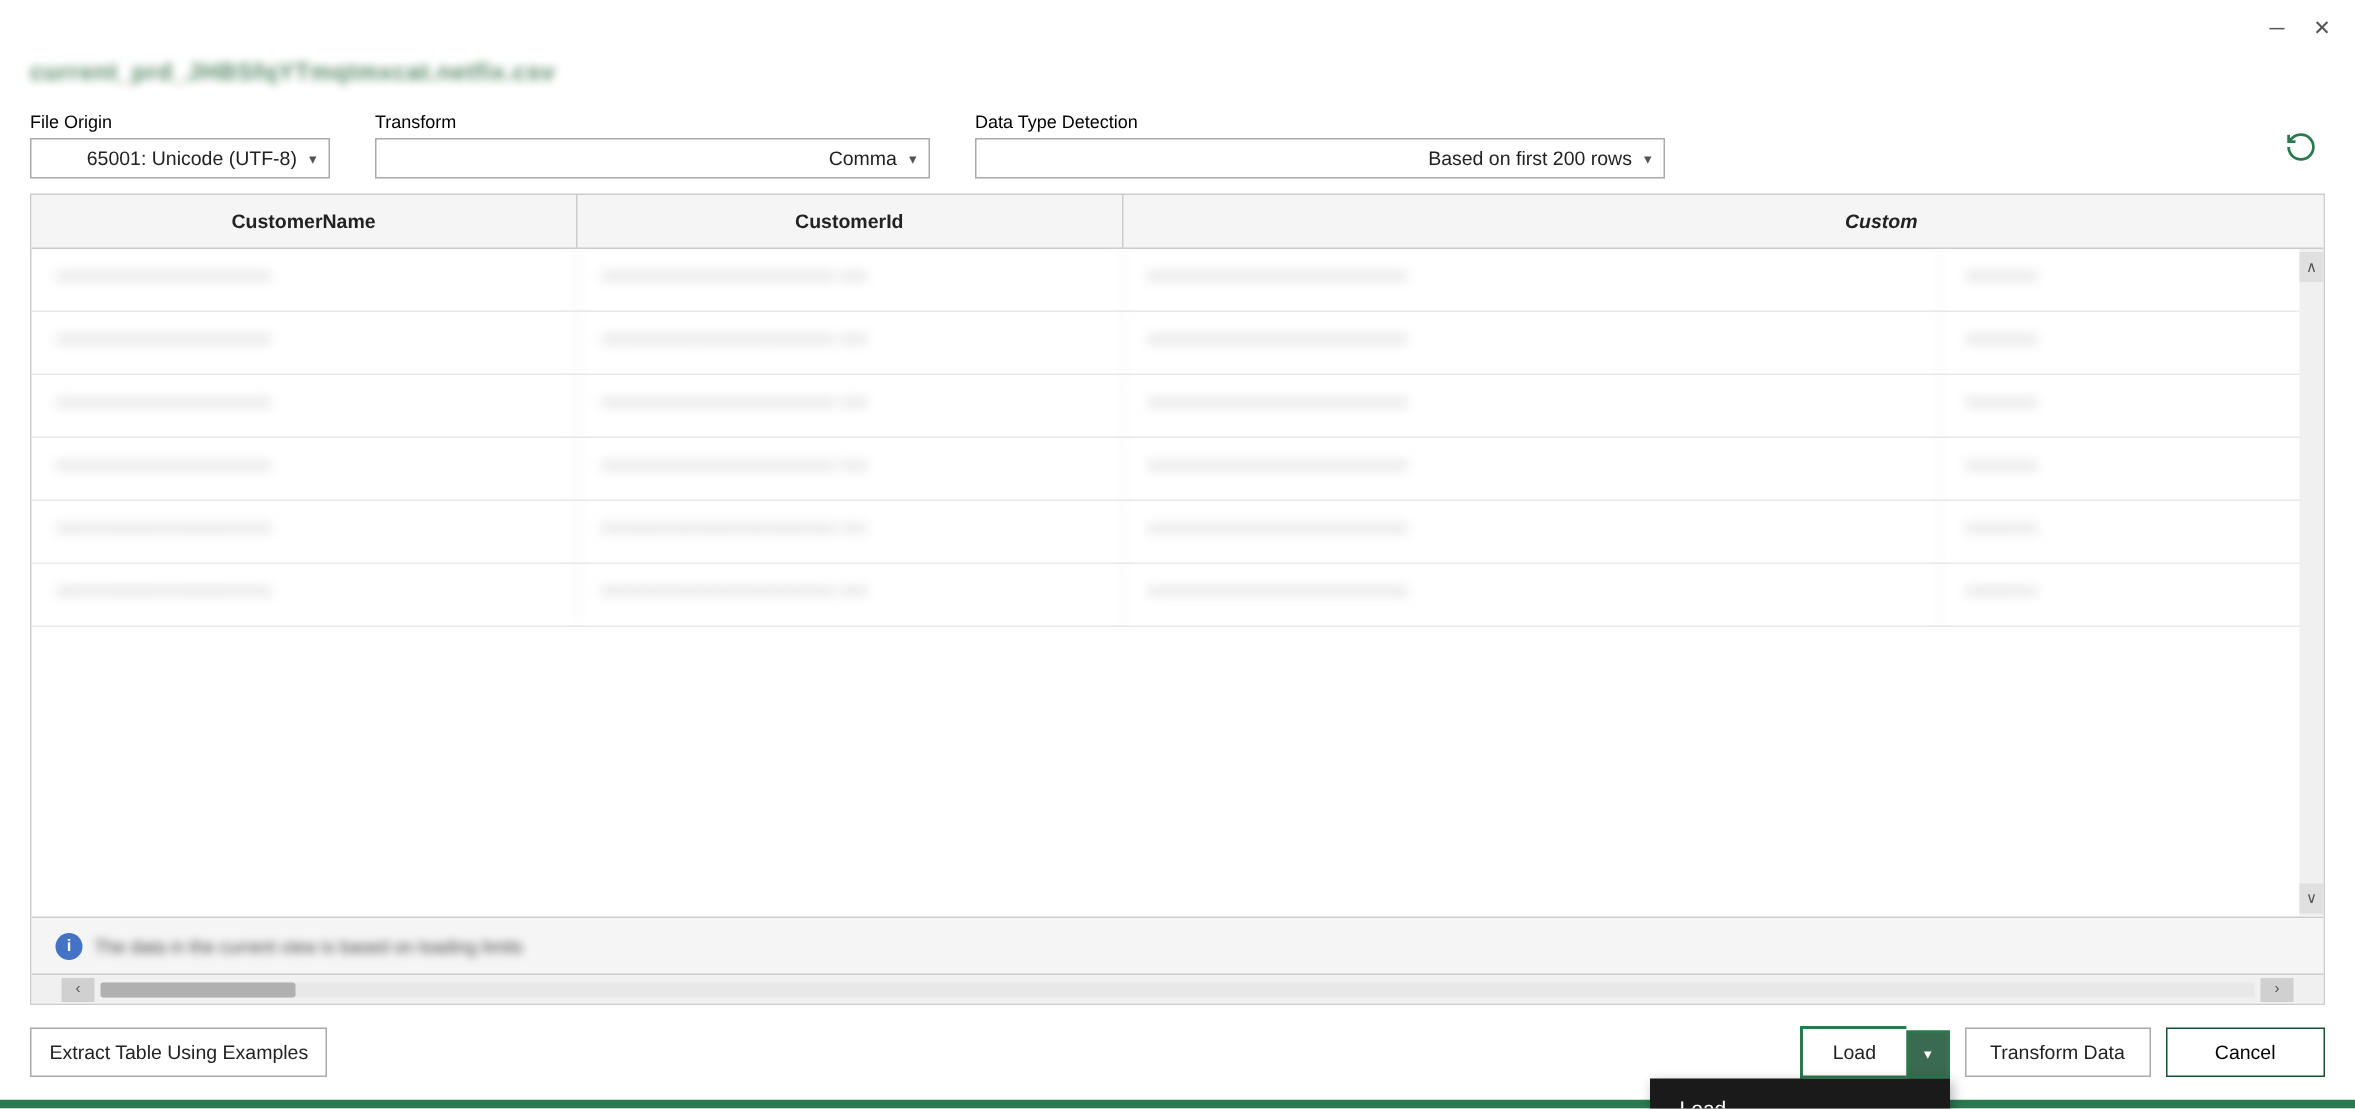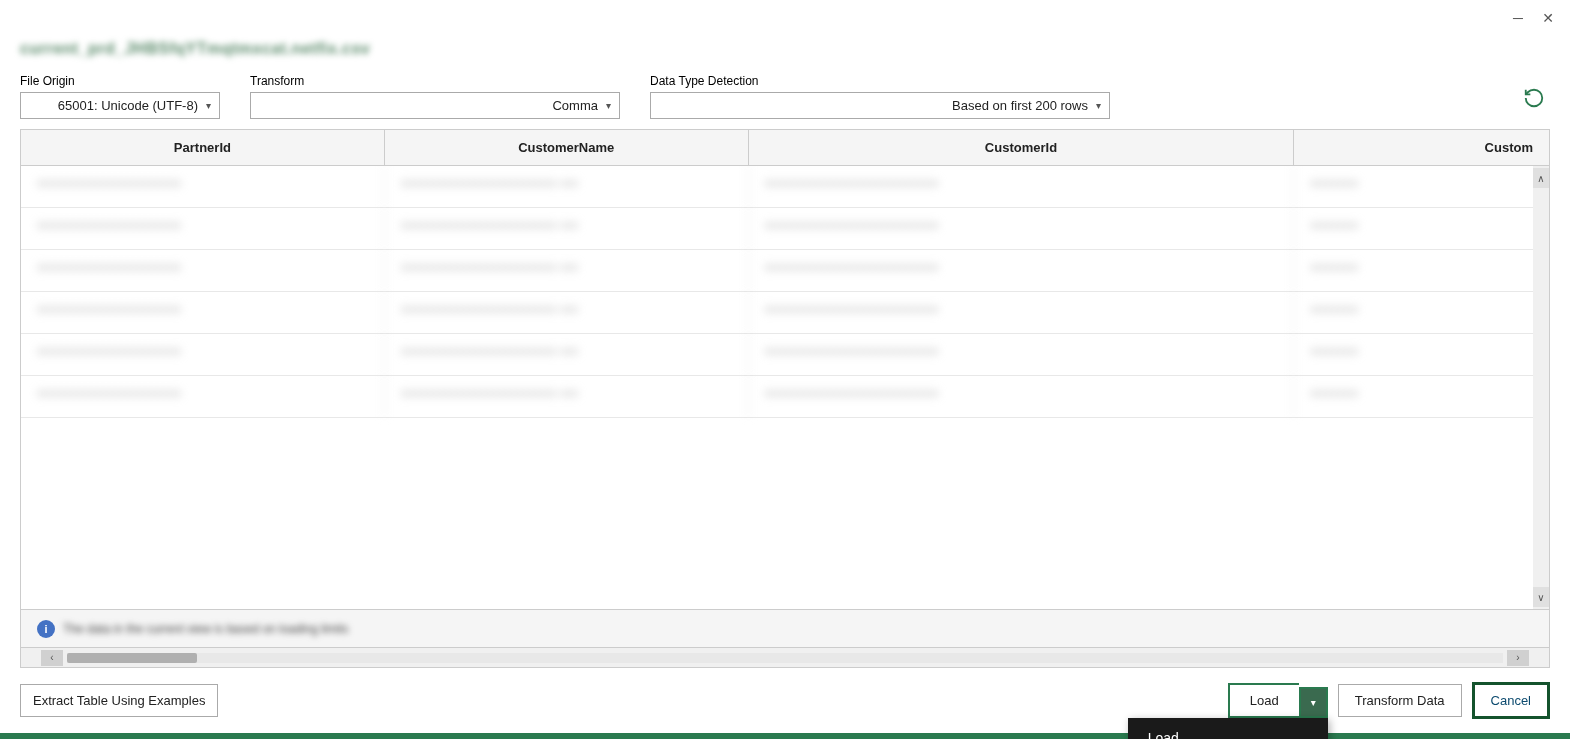--- a/index.html
+++ b/index.html
@@ -131,20 +131,21 @@
       padding: 10px 16px;
       font-weight: 700;
       font-size: 13px;
       color: #222;
       border-right: 1px solid #ccc;
       text-align: center;
     }
 
     .th-cell:last-child {
       border-right: none;
+      font-style: italic;
     }
 
     .table-body {
       flex: 1;
       overflow: hidden;
       position: relative;
     }
 
     .table-row {
       display: grid;
@@ -315,26 +316,26 @@
     .transform-btn {
       border: 1px solid #aaa;
       background: white;
       padding: 8px 16px;
       font-size: 13px;
       cursor: pointer;
       color: #222;
     }
 
     .cancel-btn {
-      border: 3px solid #14532d;
-      background: white;
-      padding: 8px 16px;
-      font-size: 13px;
-      cursor: pointer;
-      color: #0c4a6e;
+      border: 1px solid #14532d;
+      background: white;
+      padding: 8px 32px;
+      font-size: 13px;
+      cursor: pointer;
+      color: #000000;
     }
 
     .dropdown-menu {
       position: absolute;
       top: 100%;
       right: 0;
       background: #1a1a1a;
       color: white;
       min-width: 200px;
       z-index: 100;
@@ -396,21 +397,20 @@
     <div class="refresh-icon">
       <svg width="22" height="22" viewBox="0 0 24 24" fill="none" stroke="#2a7a4f" stroke-width="2">
         <path d="M3 12a9 9 0 1 0 9-9 9.75 9.75 0 0 0-6.74 2.74L3 8"></path>
         <path d="M3 3v5h5"></path>
       </svg>
     </div>
   </div>
 
   <div class="table-container">
     <div class="table-header">
-      <div class="th-cell">PartnerId</div>
       <div class="th-cell">CustomerName</div>
       <div class="th-cell">CustomerId</div>
       <div class="th-cell" style="text-align:right;">Custom</div>
     </div>
     <div class="table-body">
       <div class="table-row">
         <div class="td-cell">xxxxxxxxxxxxxxxxxxxxxxxx</div>
         <div class="td-cell">xxxxxxxxxxxxxxxxxxxxxxxxxx xxx</div>
         <div class="td-cell">xxxxxxxxxxxxxxxxxxxxxxxxxxxxx</div>
         <div class="td-cell">xxxxxxxx</div>

